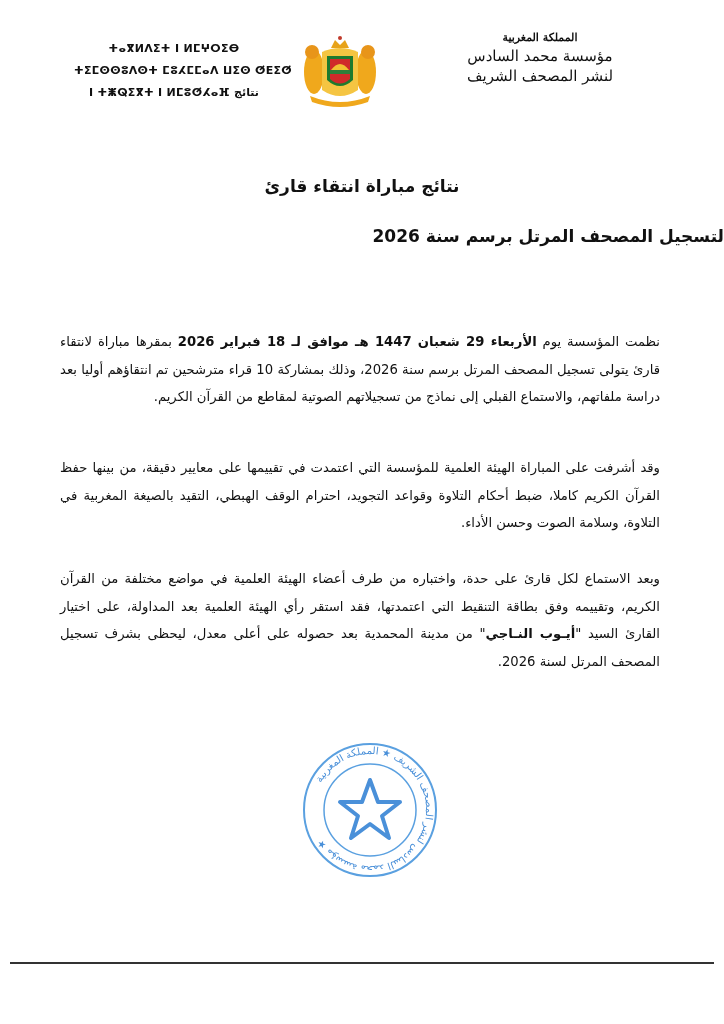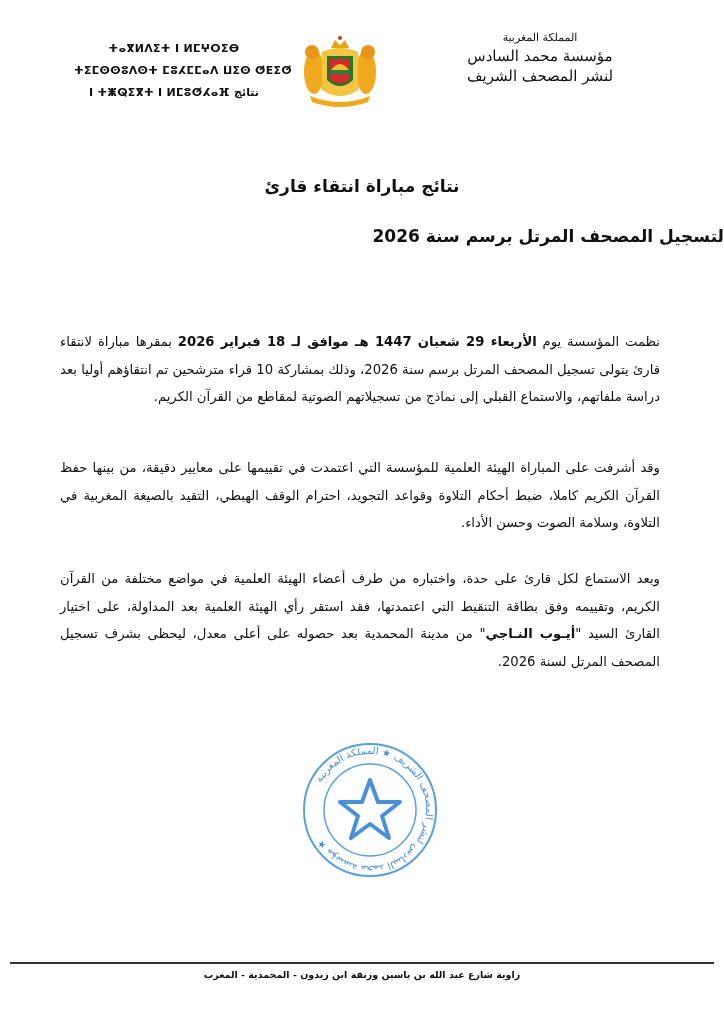--- a/index.html
+++ b/index.html
@@ -5,21 +5,21 @@
   html, body { margin: 0; padding: 0; background: #ffffff; }
   body { width: 724px; height: 1024px; position: relative; overflow: hidden; font-family: "DejaVu Sans", sans-serif; color: #111; }
 
   .header { position: absolute; left: 0; top: 0; width: 724px; height: 130px; }
   .tifinagh { position: absolute; left: 40px; top: 38px; width: 200px; text-align: center; font-family: "DejaVu Sans", sans-serif; font-size: 11px; font-weight: bold; color: #111; line-height: 22px; letter-spacing: 0.3px; margin-left: 34px; }
   .tifinagh div { white-space: nowrap; }
 
   .emblem { position: absolute; left: 300px; top: 30px; width: 80px; height: 80px; }
 
   .arabic-header { position: absolute; left: 455px; top: 30px; width: 170px; text-align: center; direction: rtl; }
-  .arabic-header .kingdom { font-family: "DejaVu Serif", serif; font-size: 11px; font-weight: normal; line-height: 16px; }
+  .arabic-header .kingdom { font-family: "DejaVu Serif", serif; font-size: 11px; font-weight: bold; line-height: 16px; }
   .arabic-header .foundation { font-family: "DejaVu Serif", serif; font-size: 15px; line-height: 20px; letter-spacing: 0.5px; }
 
   .title { position: absolute; left: 0; width: 724px; text-align: center; direction: rtl; font-family: "DejaVu Sans", sans-serif; font-weight: bold; font-size: 17px; }
   .title.t1 { top: 176px; }
   .title.t2 { top: 226px; text-align: right; }
 
   .body-text { position: absolute; left: 60px; width: 600px; direction: rtl; text-align: justify; text-align-last: right; font-family: "DejaVu Sans", sans-serif; font-size: 13.2px; line-height: 27.5px; color: #111; }
   .p1 { top: 328px; }
   .p2 { top: 454px; }
   .p3 { top: 565px; }
@@ -93,14 +93,13 @@
       <textPath href="#ring" startOffset="8%">مؤسسة محمد السادس لنشر المصحف الشريف ★ المملكة المغربية ★</textPath>
     </text>
     <g>
       <polygon points="70,40 78,62 100,62 82,76 89,98 70,84 51,98 58,76 40,62 62,62" fill="none" stroke="#4a90d9" stroke-width="4" stroke-linejoin="round"></polygon>
     </g>
   </svg>
 </div>
 
 <div class="footer-line"></div>
 <div class="footer">
-  <div class="addr">زاوية شارع عبد الله بن ياسين وزنقة ابن زيدون - المحمدية - المغرب</div>
 </div>
 
 </body></html>

